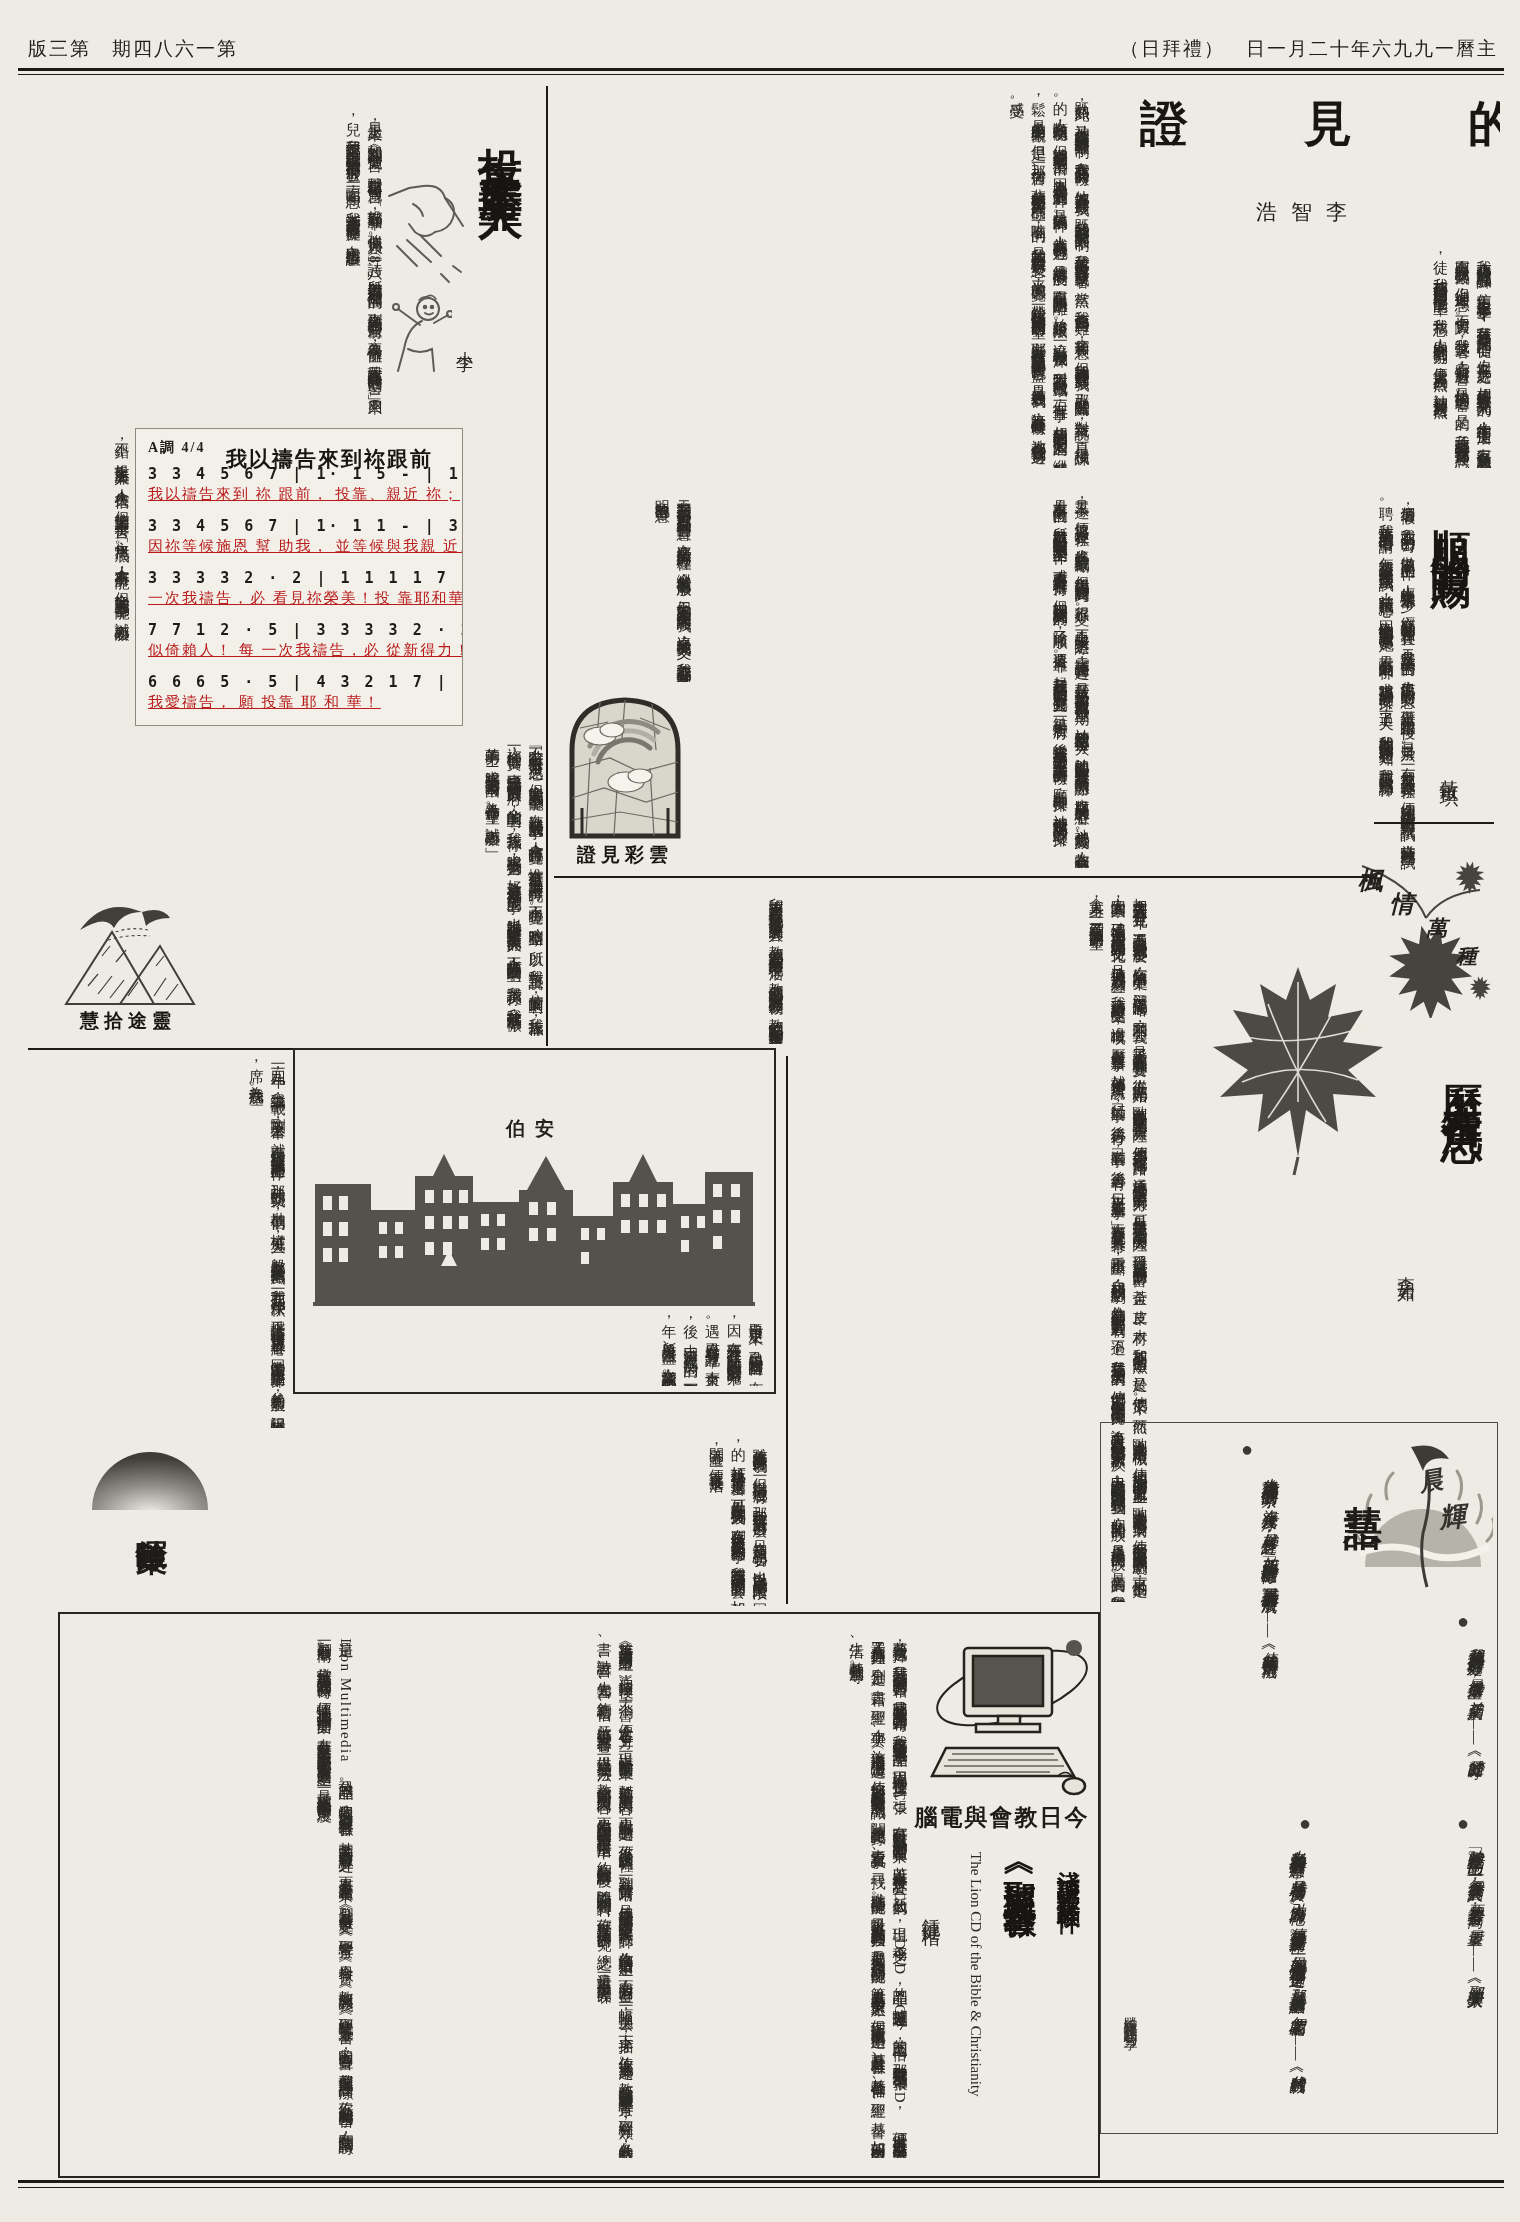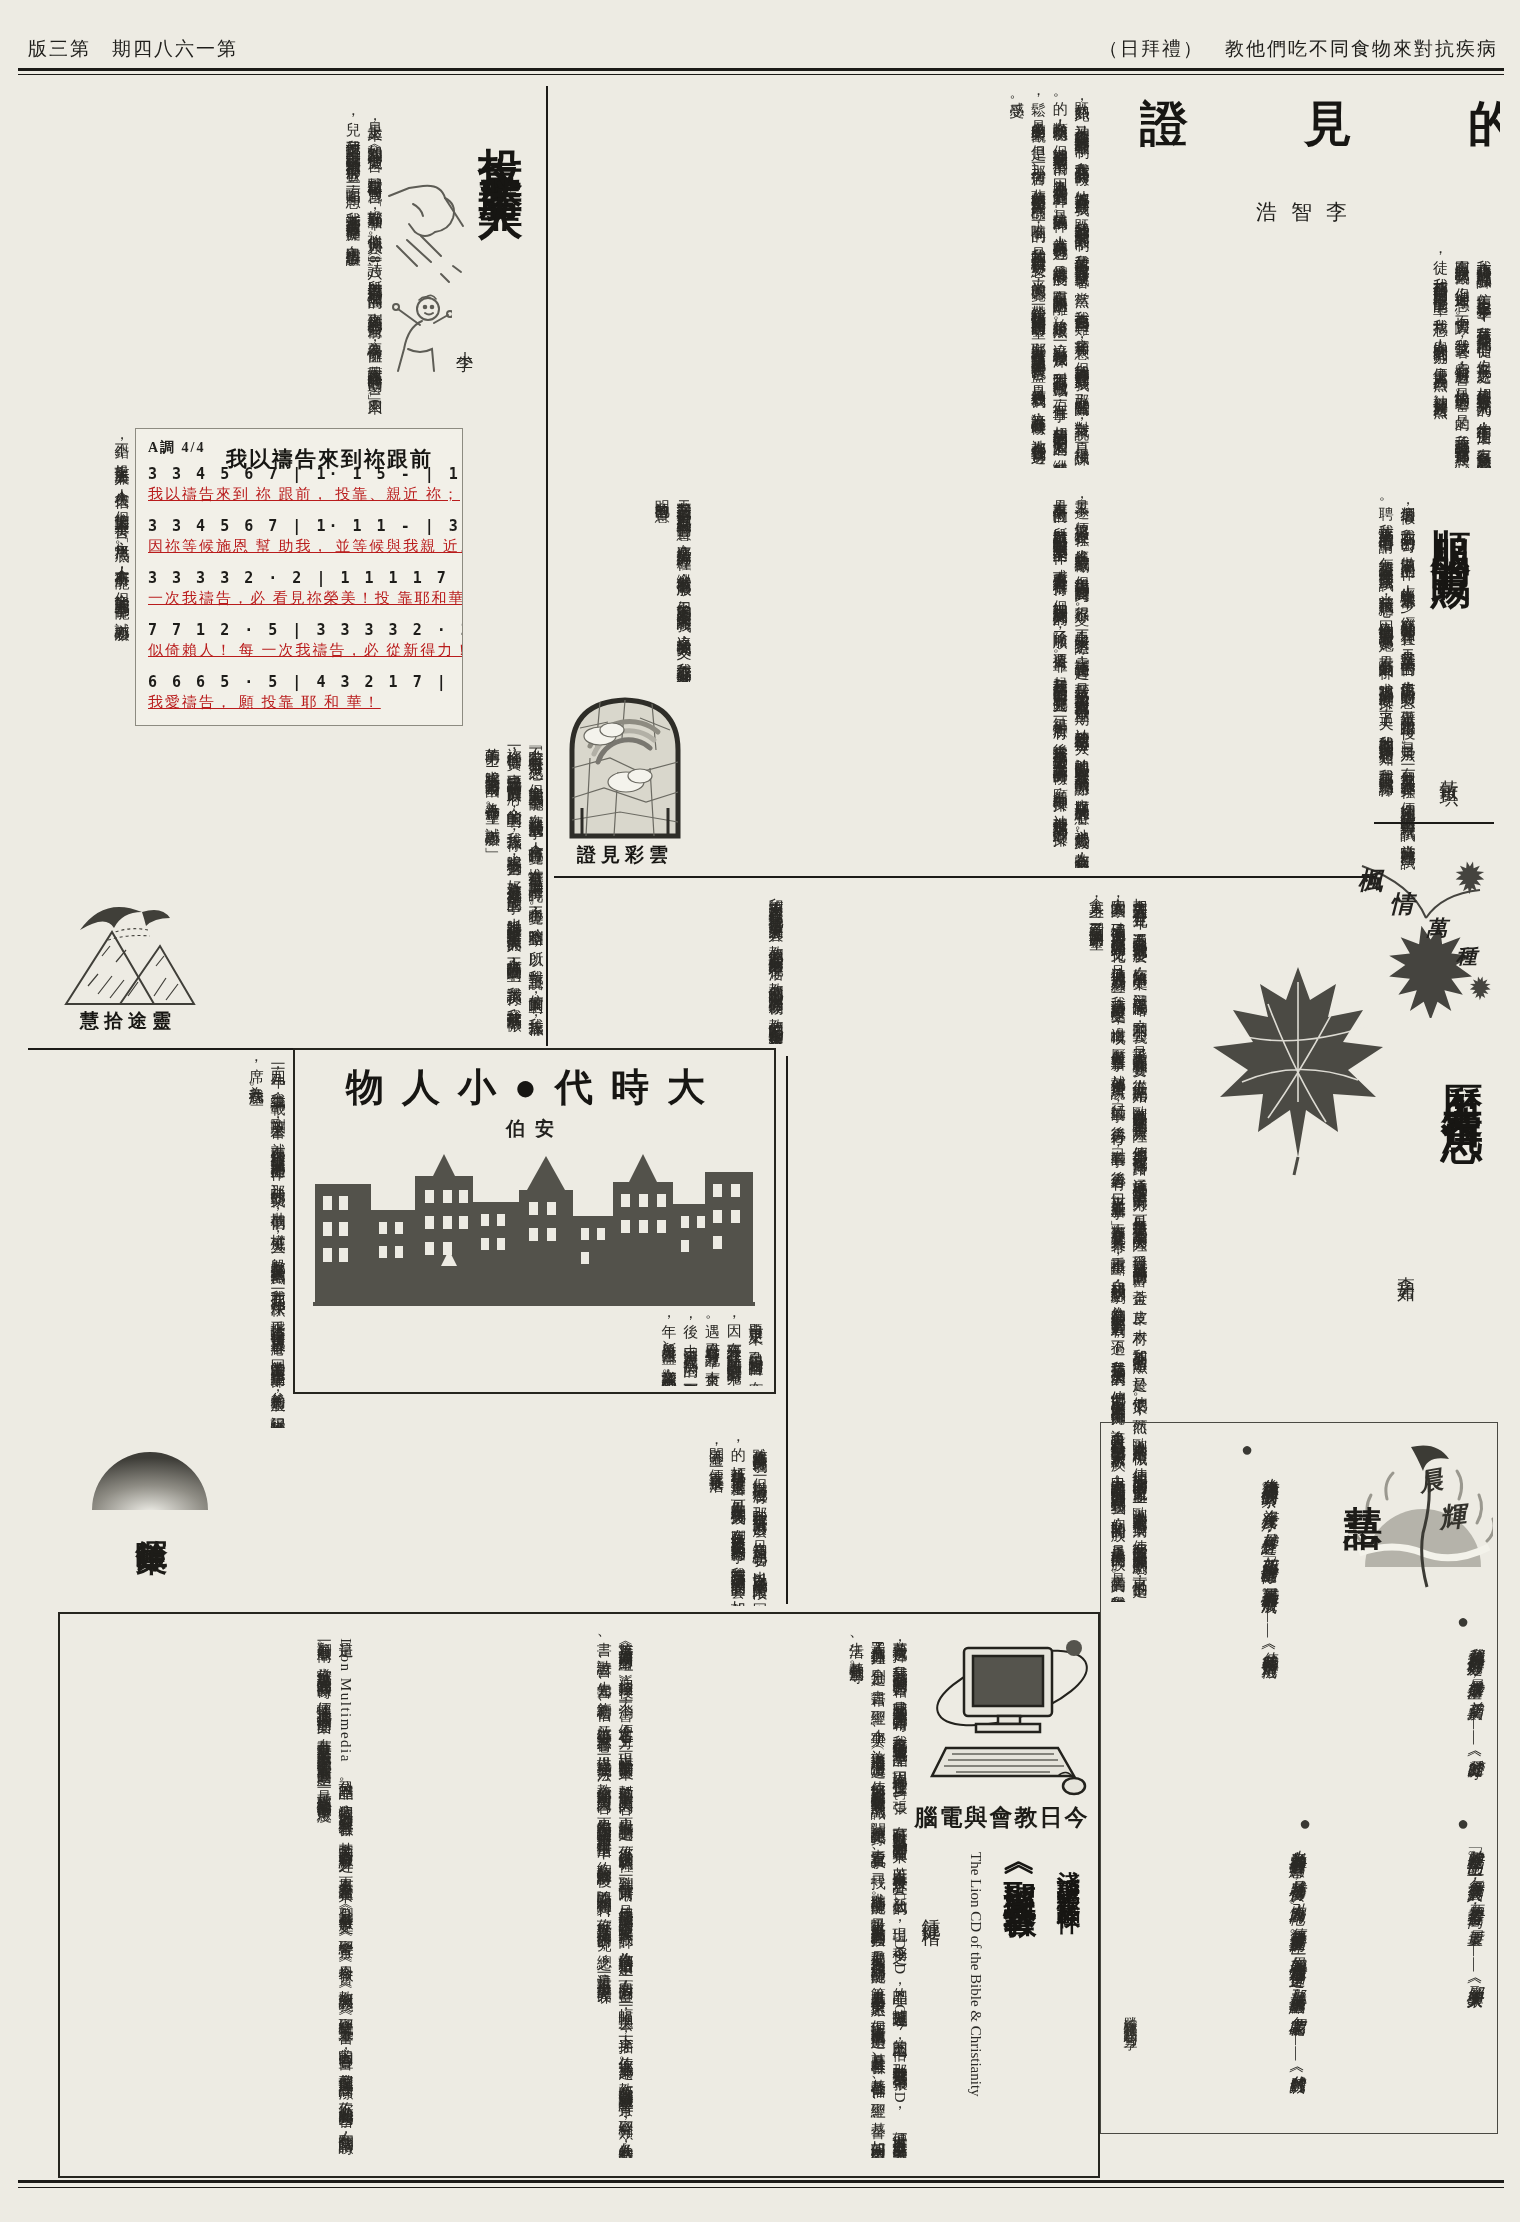--- a/index.html
+++ b/index.html
@@ -23,21 +23,21 @@
   .boxed{border:2px solid #26251f;}
   .fatchar{font-weight:900;color:#1d1c18;}
   svg{display:block;}
 </style>
 </head>
 <body>
 
 <div class="page">
 
   <div class="abs hdr-side" style="left:28px;top:36px;width:300px;">版三第　期四八六一第</div>
-  <div class="abs hdr-side" style="left:1040px;top:36px;width:458px;text-align:right;">（日拜禮）　教他們吃不同食物來對抗疾病</div>
+  <div class="abs hdr-side" style="left:1040px;top:36px;width:458px;text-align:right;">（日拜禮）　日一月二十年六九九一曆主</div>
   <div class="abs rule" style="left:18px;top:68px;width:1486px;height:3px;"></div>
   <div class="abs rule" style="left:18px;top:74px;width:1486px;height:1px;"></div>
 
   <div class="abs v txt" style="left:45px;top:110px;width:340px;height:306px;">早上起來，如常翻開《信徒箴言》，默想當日兩句「箴言」：「投靠耶和華，強似倚賴人。」（詩一一八8）「所以我們只管坦然無懼的，來到施恩的寶座前，為要得憐恤，蒙恩惠作隨時的幫助。」（來四16）默想一會兒，我便對主唱出「我以禱告來到祢跟前」那首歌。一面唱一面想，我漸漸按着這首歌的旋律，向主禱告謳歌：</div>
 
   <div class="abs" style="left:383px;top:182px;width:82px;height:118px;">
     <svg width="82" height="118" viewBox="0 0 82 118" fill="none" stroke="#5d5c55" stroke-width="2" stroke-linecap="round">
       <path d="M6,14 L26,6 L40,4 Q58,2 62,16 Q74,22 70,36 Q66,48 52,50 Q42,58 32,50 L26,42"></path>
       <path d="M62,16 L80,44"></path>
       <path d="M30,22 Q38,26 40,34"></path>
@@ -165,21 +165,20 @@
     </svg>
   </div>
 
   <div class="abs v vtitle" style="left:1434px;top:1050px;width:56px;height:308px;font-size:42px;">歷史在沉思</div>
   <div class="abs v vauthor" style="left:1392px;top:1262px;width:26px;height:80px;font-size:18px;">李碧如</div>
   <div class="abs v txt" style="left:790px;top:886px;width:360px;height:716px;">加拿大立國只有一百廿九年，還不及中國某些朝代那麼長。在短短的歷史中，卻已充滿了侵略、爭鬥和不公義，見證了人類的愚蠢和貪婪。從十五世紀開始，歐洲各國便陸續來到了這片新大陸。他們原先希望找一條海路，通往馬可孛羅筆下富饒的東方。可是無意中發現了這片未開發的大陸，發現這兒蘊藏着無盡的財富：黃金、皮草、木材、和捕之不盡的游魚。於是，他們來了。然而，歐洲人帶來的是槍械，使他們族與族之間的衝突流更多血；歐洲人帶來的還有傳染病，使有些部落因而陷入滅種的悲劇；更可怕的是，歐洲人霸佔了印第安人的家園，破壞了他們與大自然混然一體的獨特文化，且迫使他們成為奴隸。我一邊讀着這段歷史，一邊概嘆，歷史何曾有新事？就如傳道書所說：「已行的事，後必再行；已有的事，後必再有；日光之下並無新事。」人類歷史就是一幕又一幕，重複不斷，自相殘殺的悲劇，為的卻只是虛空的富貴名利。不過，我還是欣賞加拿大的。他們對這段不光采的歷史毫不掩飾，許多白人是真心真意地對印第安人表示歉疚。白人老師講書時那沈痛的聲調就很感動我。一個知恥的民族，是勇於承擔的民族，是高貴的。我從那些坦然面對歷史的加拿大人身上，看到了這個國家的希望。</div>
   <div class="abs v txt" style="left:556px;top:886px;width:230px;height:158px;">印第安人原是歡歡喜喜地接待這些遠方來的客人，教他們怎樣在嚴寒的環境中存活，教他們種植歐洲沒有的農作物，教他們吃不同食物來對抗疾病。</div>
   <div class="abs rule" style="left:786px;top:1056px;width:2px;height:548px;"></div>
 
   <div class="abs boxed" style="left:293px;top:1048px;width:479px;height:342px;">
-    <div class="abs htitle" style="left:10px;top:12px;width:459px;text-align:center;font-size:38px;letter-spacing:18px;">物人小●代時大</div>
     <div class="abs" style="left:200px;top:66px;width:80px;text-align:center;font-size:19px;letter-spacing:10px;font-weight:bold;">伯安</div>
 
     <div class="abs" style="left:18px;top:96px;width:442px;height:160px;">
       <svg width="442" height="160" viewBox="0 0 442 160">
         <g fill="#53524b">
           <rect x="2" y="38" width="56" height="120"></rect>
             <rect x="58" y="64" width="44" height="94"></rect>
           <rect x="102" y="30" width="58" height="128"></rect>
             <rect x="160" y="56" width="46" height="102"></rect>
           <rect x="206" y="44" width="54" height="114"></rect>

